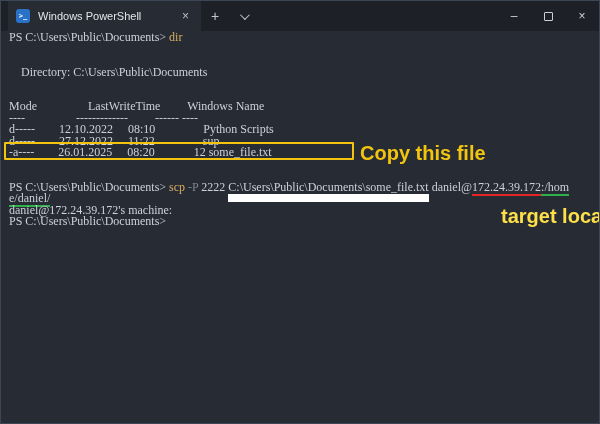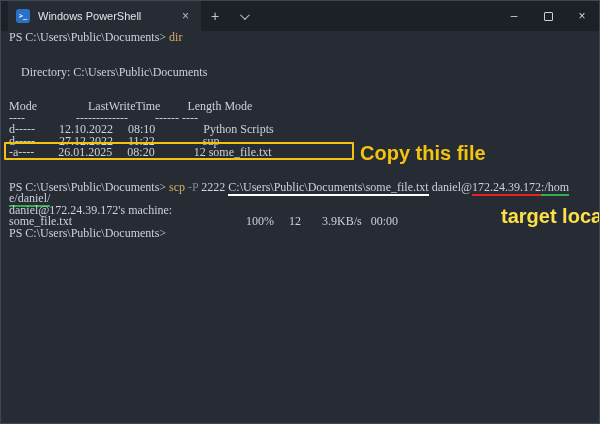--- a/index.html
+++ b/index.html
@@ -45,21 +45,21 @@
   
   .term {
     position:absolute; top:30px; left:0; right:0; bottom:0;
     background:#272b33; padding:1px 0 0 8px;
     font-family:Liberation Serif, serif; font-size:12px;
     color:#ccd2da; cursor:text;
   }
   .ln { white-space:pre; height:11.5px; line-height:11.5px; }
   .c-cmd   { color:#d9ae66; }
   .c-param { color:#7d8590; }
-  .u-y { border-bottom:2px solid #ffffff;text-align:center; }
+  .u-y { border-bottom:8px solid #ffffff;text-align:center; }
   .u-r { border-bottom:2px solid #e62424; }
   .u-g { border-bottom:2px solid #2fb04a; }
   
   .rowbox {
     position:absolute; left:3px; top:141px; width:350px; height:18px;
     border:2px solid #f2c40e; border-radius:1px; pointer-events:none;
   }
   .ann {
     position:absolute; font-family:"Liberation Sans", sans-serif;
     font-size:20px; font-weight:600; white-space:nowrap; pointer-events:none;
@@ -91,31 +91,30 @@
     <div class="winctl">×</div>
   </div>
 
   <div class="term">
     <div class="ln"><span>PS C:\Users\Public\Documents&gt; </span><span class="c-cmd">dir</span></div>
     <div class="ln"></div>
     <div class="ln"></div>
     <div class="ln">    Directory: C:\Users\Public\Documents</div>
     <div class="ln"></div>
     <div class="ln"></div>
-    <div class="ln">Mode                 LastWriteTime         Length Mode</div>
+    <div class="ln">Mode                 LastWriteTime         Windows Name</div>
     <div class="ln">----                 -------------         ------ ----</div>
     <div class="ln">d-----        12.10.2022     08:10                Python Scripts</div>
     <div class="ln">d-----        27.12.2022     11:22                sup</div>
     <div class="ln">-a----        26.01.2025     08:20             12 some_file.txt</div>
     <div class="ln"></div>
     <div class="ln"></div>
     <div class="ln"><span>PS C:\Users\Public\Documents&gt; </span><span class="c-cmd">scp</span><span class="c-param"> -P</span><span> 2222 </span><span class="u-y">C:\Users\Public\Documents\some_file.txt</span><span> </span><span>daniel@</span><span class="u-r">172.24.39.172</span><span class="u-g">:/hom</span></div>
     <div class="ln"><span class="u-g">e/daniel/</span></div>
     <div class="ln">daniel@172.24.39.172's machine:</div>
-    <div class="ln">some_file.txt                                                          100%     12       3.9KB/s   00:00</div>
     <div class="ln">PS C:\Users\Public\Documents&gt;</div>
   </div>
 
   <div class="rowbox"></div>
   <div class="ann ann-copy">Copy this file</div>
   <div class="ann ann-location">target location</div>
 
 </div>
 
 </body></html>

